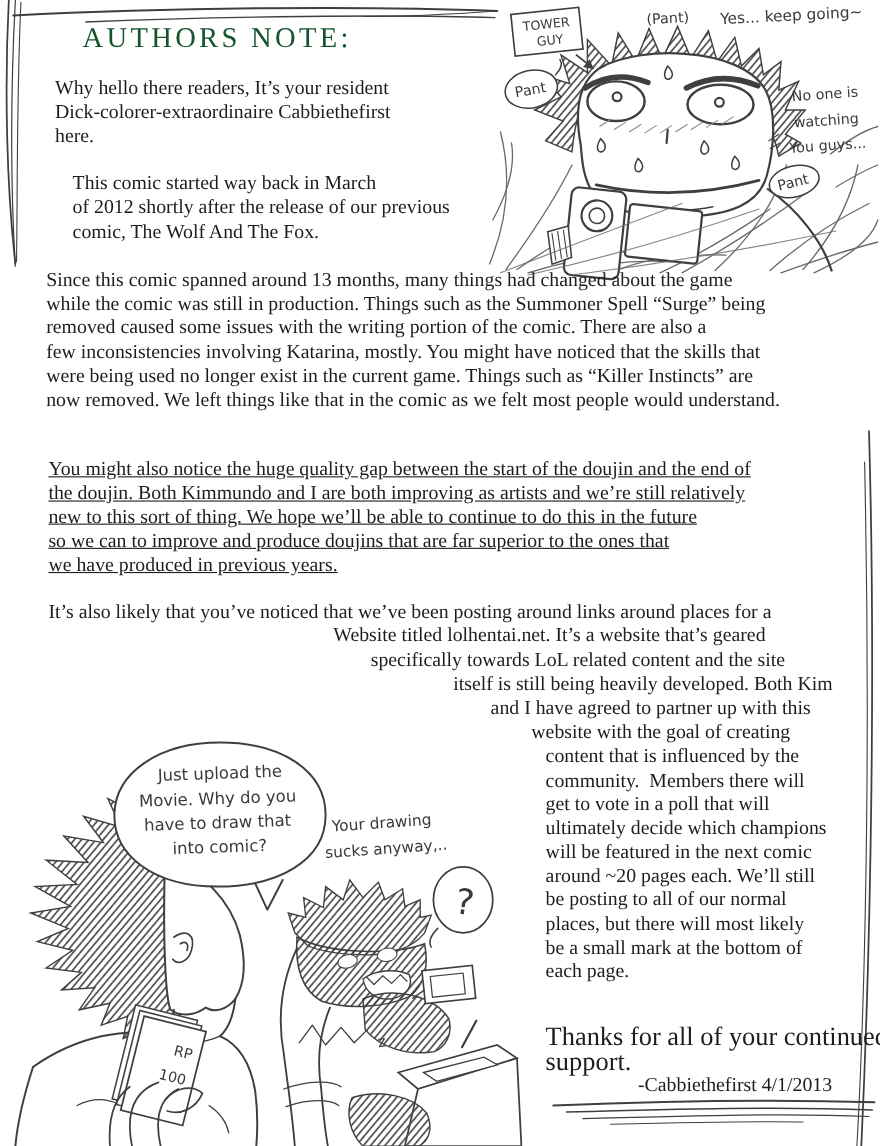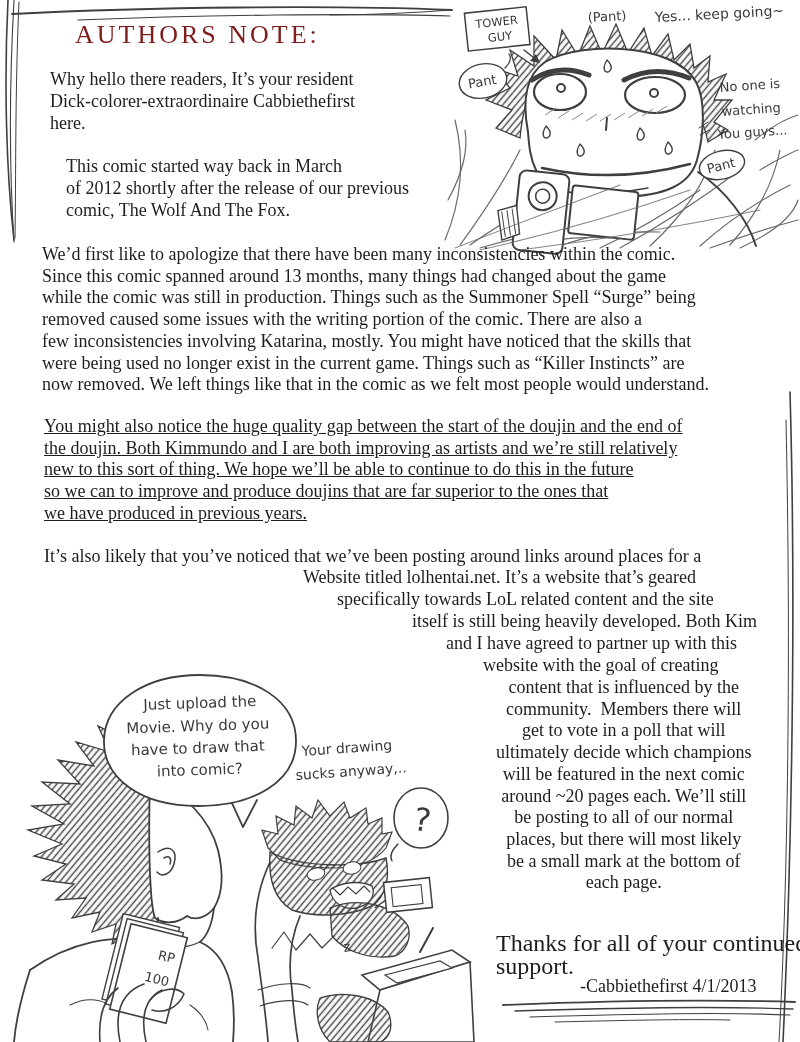--- a/index.html
+++ b/index.html
@@ -1,33 +1,33 @@
 <!DOCTYPE html>
 <html><head>
 <meta charset="utf-8">
 <style>
   html,body{margin:0;padding:0;background:#e8e8e8;}
   .page{position:relative;width:800px;height:1042px;background:#ffffff;overflow:hidden;
         font-family:"Liberation Serif", serif;color:#1d1d1d;}
   .abs{position:absolute;}
   .para .ln{white-space:pre;font-size:18px;line-height:22px;}
   .tight .ln{line-height:21.7px;}
-  #title{left:75px;top:20px;font-size:26px;letter-spacing:3px;color:#7f1d1d;}
+  #title{left:75px;top:20px;font-size:26px;letter-spacing:3px;color:#14532d;}
   #p1{left:50px;top:68px;}
   #p2{left:50px;top:155px;margin-left:16px;}
   #p3{left:42px;top:244px;}
   #p4{left:44px;top:416px;text-decoration:underline;}
   #p5i{left:44px;top:546px;font-size:18px;white-space:pre;}
   .stag{font-size:18px;white-space:pre;}
   #st0{left:303px;top:567px;}
   #st1{left:337px;top:589px;}
   #st2{left:412px;top:611px;}
   #st3{left:446px;top:633px;}
   #st4{left:483px;top:655px;}
-  #p6{left:496px;top:677px;text-align:center;}
+  #p6{left:496px;top:677px;}
   #closing{left:496px;top:932px;}
   #closing .ln{font-size:24px;line-height:23px;white-space:pre;}
   #sig{left:580px;top:976px;font-size:18px;white-space:pre;}
   svg text{user-select:none;}
   .hand{font-family:"DejaVu Sans", sans-serif;fill:#3a3a3a;}
   .ink{stroke:#3f3f3f;fill:none;stroke-linecap:round;stroke-linejoin:round;}
   .pencil{stroke:#6a6a6a;fill:none;stroke-linecap:round;}
 </style>
 </head>
 <body>
@@ -243,21 +243,20 @@
     <div class="ln">here.</div>
   </div>
 
   <div id="p2" class="abs para">
     <div class="ln">This comic started way back in March</div>
     <div class="ln">of 2012 shortly after the release of our previous</div>
     <div class="ln">comic, The Wolf And The Fox.</div>
   </div>
 
   <div id="p3" class="abs para tight">
-    <div class="ln">We’d first like to apologize that there have been many inconsistencies within the comic.</div>
     <div class="ln">Since this comic spanned around 13 months, many things had changed about the game</div>
     <div class="ln">while the comic was still in production. Things such as the Summoner Spell “Surge” being</div>
     <div class="ln">removed caused some issues with the writing portion of the comic. There are also a</div>
     <div class="ln">few inconsistencies involving Katarina, mostly. You might have noticed that the skills that</div>
     <div class="ln">were being used no longer exist in the current game. Things such as “Killer Instincts” are</div>
     <div class="ln">now removed. We left things like that in the comic as we felt most people would understand.</div>
   </div>
 
   <div id="p4" class="abs para tight">
     <div class="ln">You might also notice the huge quality gap between the start of the doujin and the end of</div>

